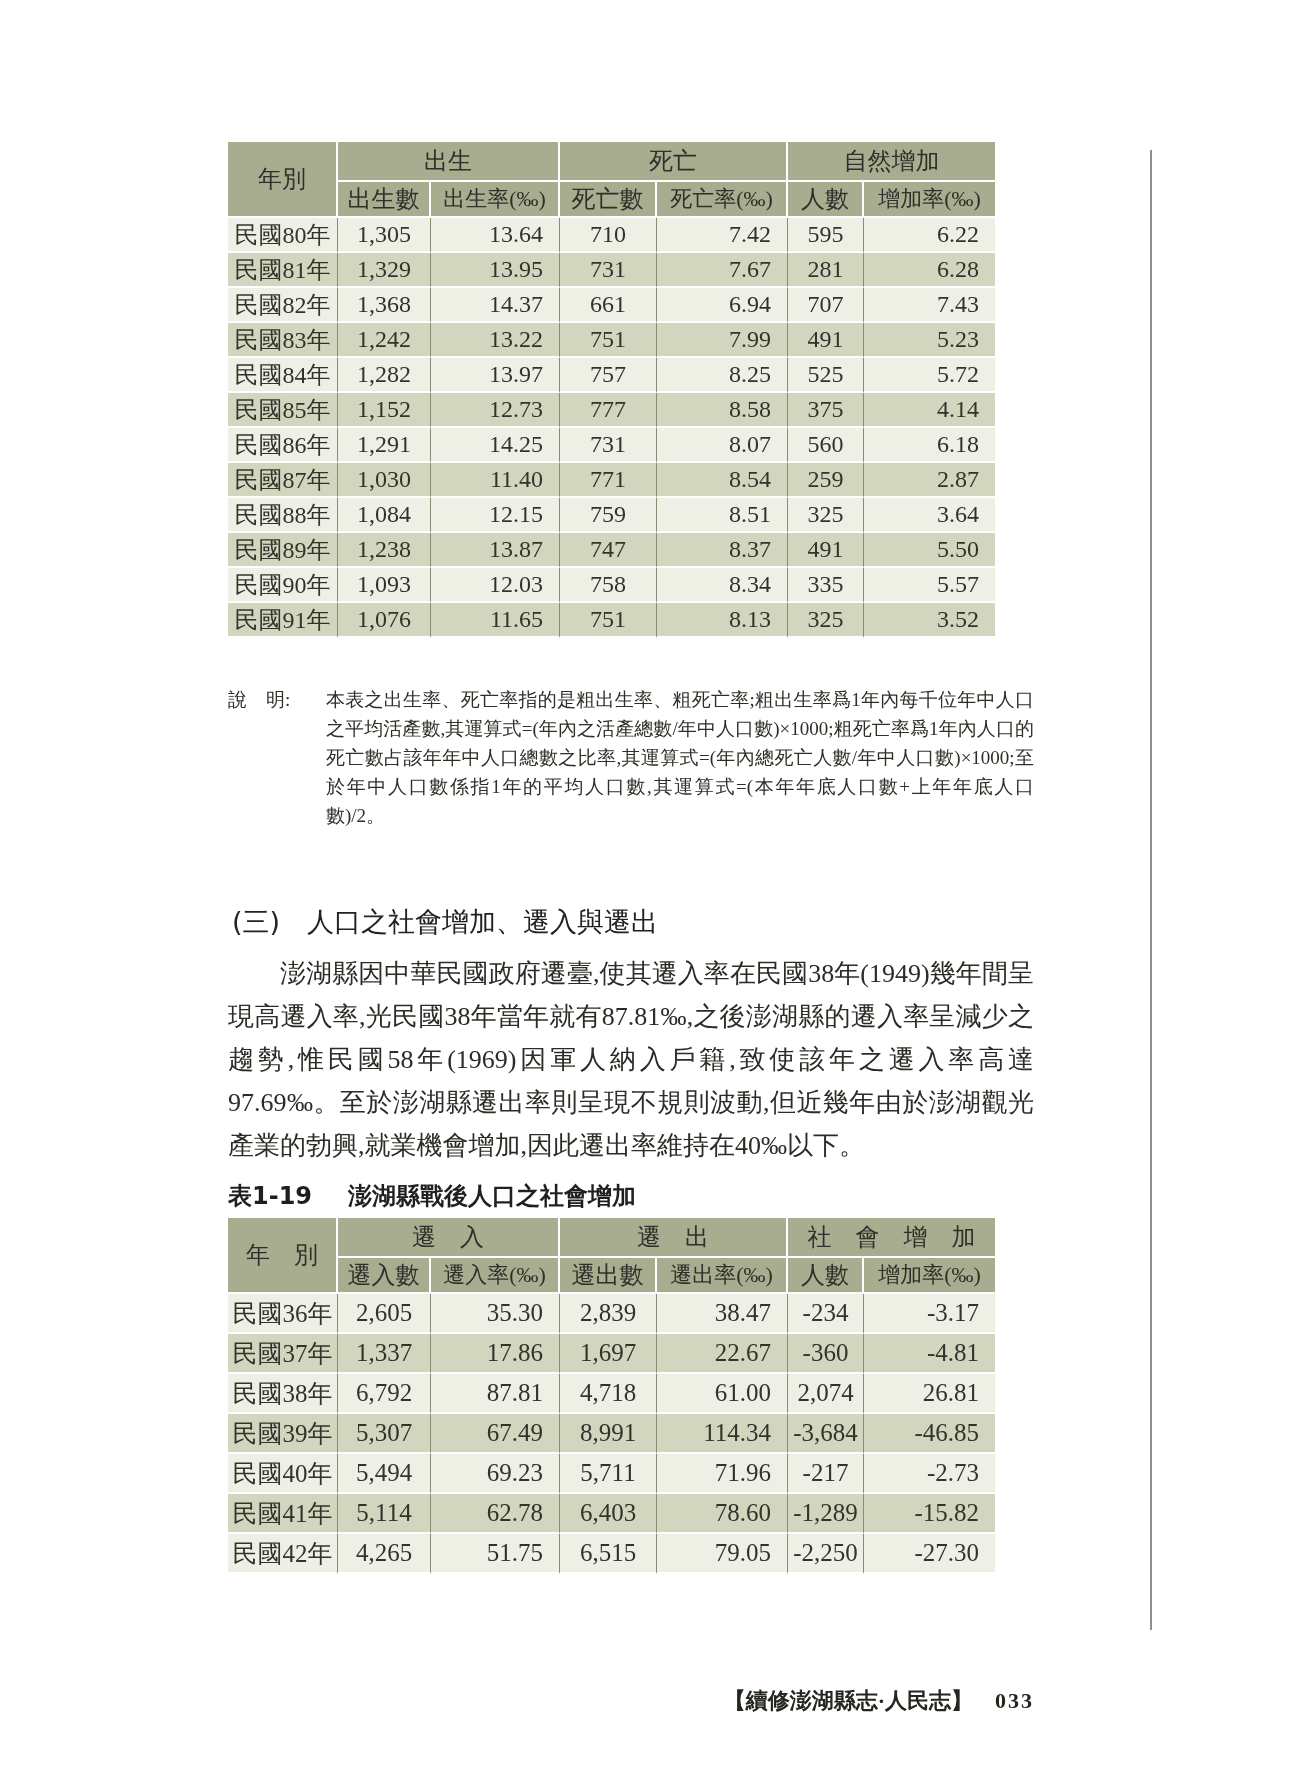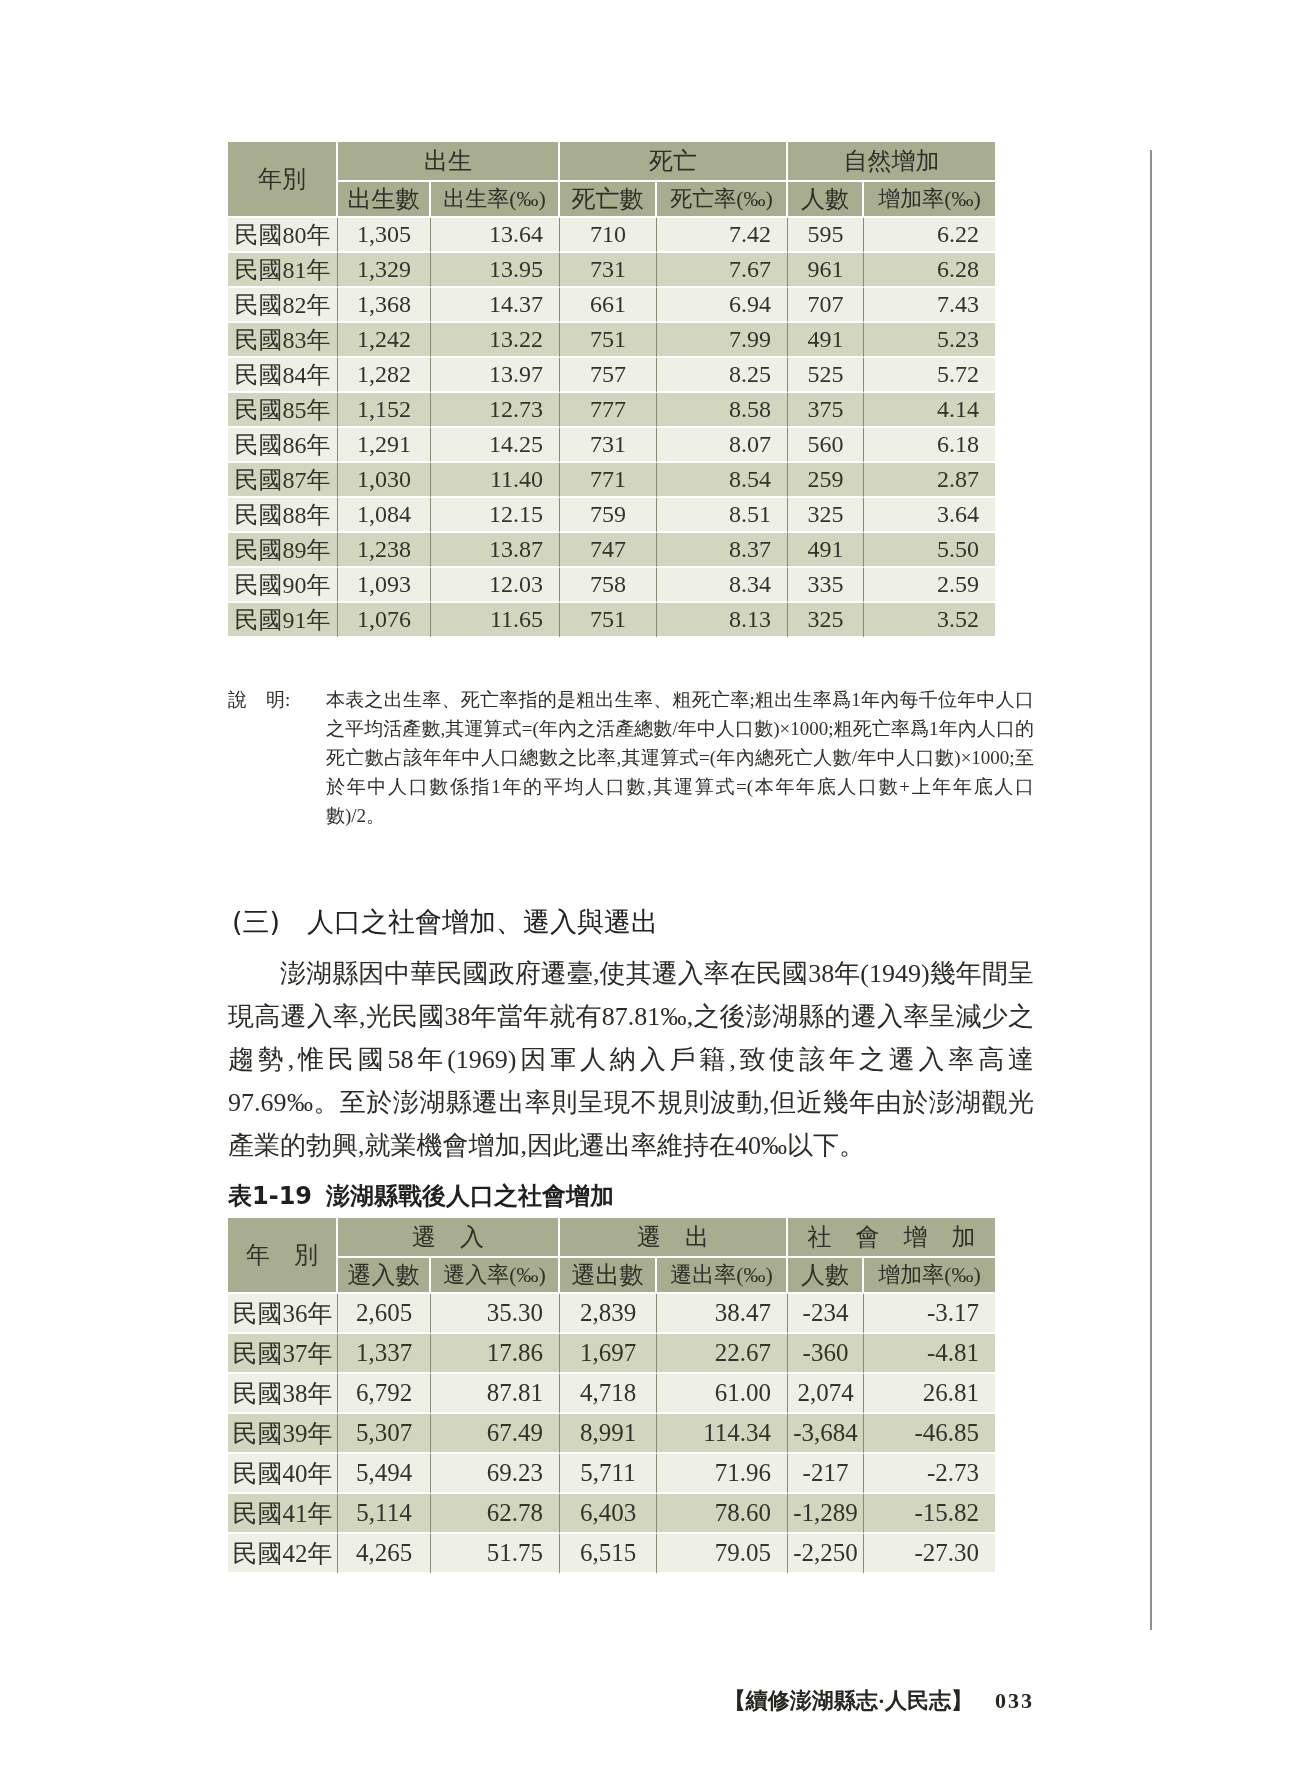--- a/index.html
+++ b/index.html
@@ -72,21 +72,21 @@
     font-size:26px; line-height:43px; text-align:justify;
     text-indent:52px; color:#2c2c26;
   }
 
   
   .table2-title {
     position:absolute; left:228px; top:1180px;
     font-family:"DejaVu Sans","Liberation Sans",sans-serif;
     font-weight:bold; font-size:24px; color:#1f1f1d; white-space:nowrap;
   }
-  .table2-title .t-no { margin-right:14px; }
+  .table2-title .t-no { margin-right:36px; }
 
   
   .page-footer {
     position:absolute; left:228px; top:1686px; width:806px;
     text-align:right; font-size:22px; color:#26261f; white-space:nowrap;
   }
   .page-footer .f-title { font-weight:bold; }
   .page-footer .f-page  { margin-left:22px; letter-spacing:2px;font-weight:bold; }
 
   
@@ -133,21 +133,21 @@
         <td>7.42</td>
         <td>595</td>
         <td>6.22</td>
       </tr>
       <tr>
         <td>民國81年</td>
         <td>1,329</td>
         <td>13.95</td>
         <td>731</td>
         <td>7.67</td>
-        <td>961</td>
+        <td>281</td>
         <td>6.28</td>
       </tr>
       <tr>
         <td>民國82年</td>
         <td>1,368</td>
         <td>14.37</td>
         <td>661</td>
         <td>6.94</td>
         <td>707</td>
         <td>7.43</td>
@@ -215,21 +215,21 @@
         <td>491</td>
         <td>5.50</td>
       </tr>
       <tr>
         <td>民國90年</td>
         <td>1,093</td>
         <td>12.03</td>
         <td>758</td>
         <td>8.34</td>
         <td>335</td>
-        <td>2.59</td>
+        <td>5.57</td>
       </tr>
       <tr>
         <td>民國91年</td>
         <td>1,076</td>
         <td>11.65</td>
         <td>751</td>
         <td>8.13</td>
         <td>325</td>
         <td>3.52</td>
       </tr>

